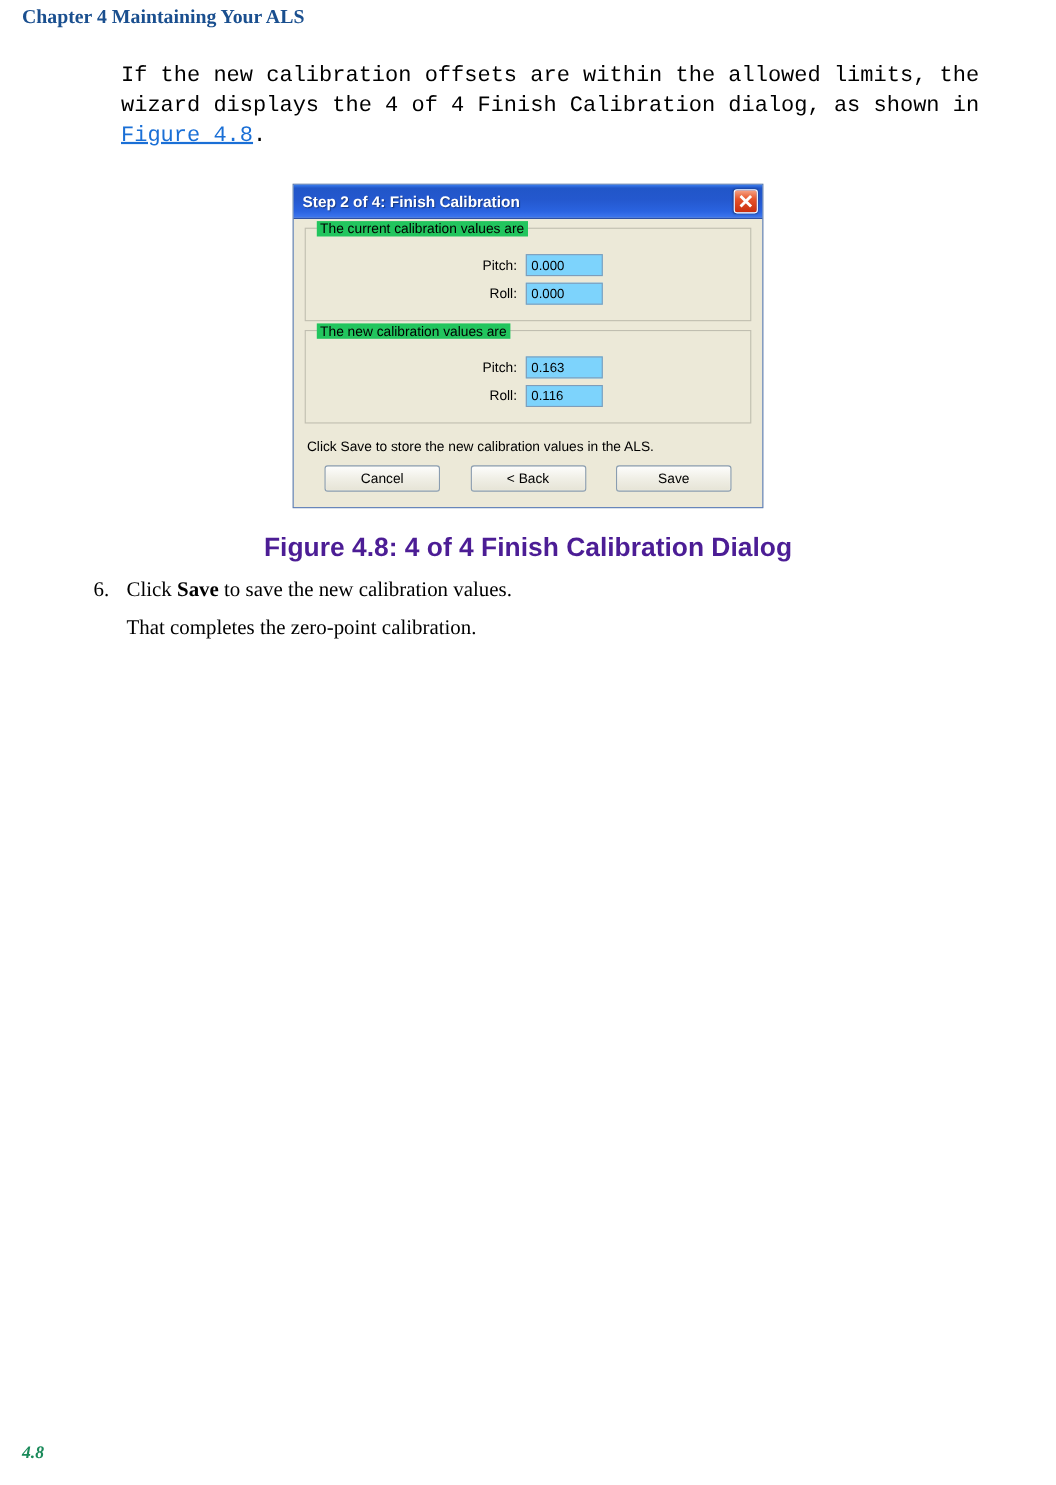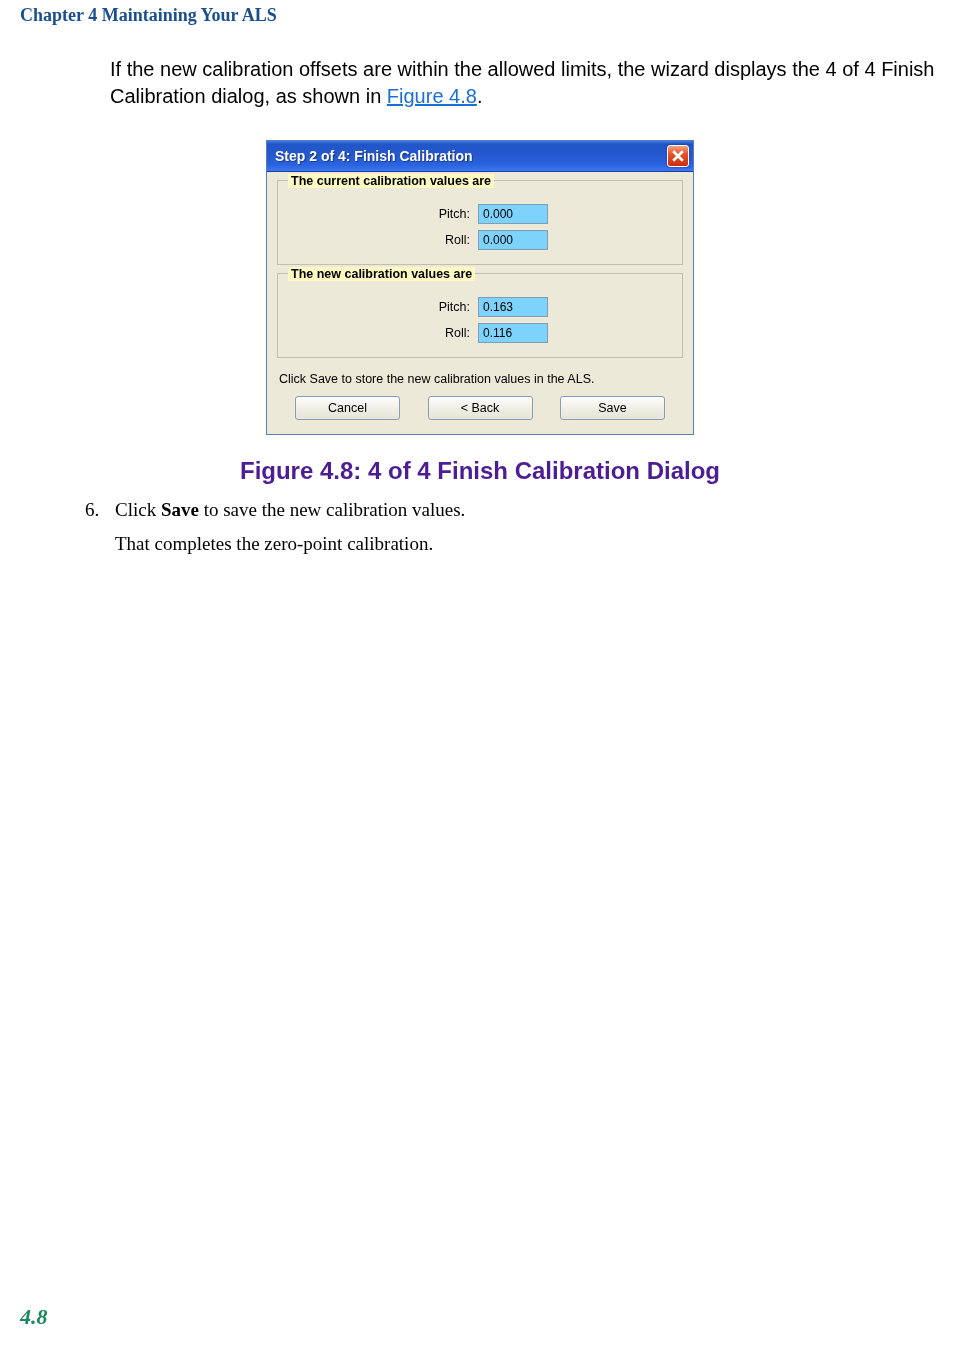--- a/index.html
+++ b/index.html
@@ -12,21 +12,21 @@
       padding: 0;
     }
     .chapter-header {
       font-family: Georgia, serif;
       font-weight: bold;
       color: #1a4f8f;
       font-size: 18px;
       padding: 5px 0 0 20px;
     }
     .body-text {
-      font-family: Liberation Sans, sans-serif;
+      font-family: Liberation Mono, monospace;
       font-size: 20px;
       color: #000;
       margin: 30px 20px 0 110px;
       line-height: 1.35;
     }
     .link-text {
       color: #1a6fd6;
       text-decoration: underline;
     }
     .figure-wrap {
@@ -71,26 +71,25 @@
     .close-btn svg { width: 12px; height: 12px; }
     .groupbox {
       margin: 8px 10px 4px 10px;
       border: 1px solid #c0beb0;
       padding: 2px 10px 14px 10px;
       position: relative;
     }
     .group-legend {
       position: relative;
       top: -10px;
-      background: #fef9c3;
+      background: #22c55e;
       display: inline-block;
       padding: 0 3px;
       font-size: 12.5px;
       color: #000;
-      font-weight: bold;
     }
     .field-row {
       display: flex;
       align-items: center;
       margin-top: 6px;
     }
     .field-label {
       width: 190px;
       text-align: right;
       padding-right: 8px;
@@ -154,21 +153,21 @@
       margin: 0 20px 0 115px;
     }
     .page-num {
       position: absolute;
       bottom: 20px;
       left: 20px;
       font-family: Georgia, serif;
       font-style: italic;
       font-weight: bold;
       color: #1a8a5a;
-      font-size: 22px;
+      font-size: 16px;
       margin-top: 40px;
     }
   </style>
 </head>
 <body>
 
 <div class="chapter-header">Chapter 4  Maintaining Your ALS</div>
 
 <div class="body-text">
   <span>If the new calibration offsets are within the allowed limits, the wizard displays the 4 of 4 Finish Calibration dialog, as shown in </span><a class="link-text">Figure 4.8</a><span>.</span>

